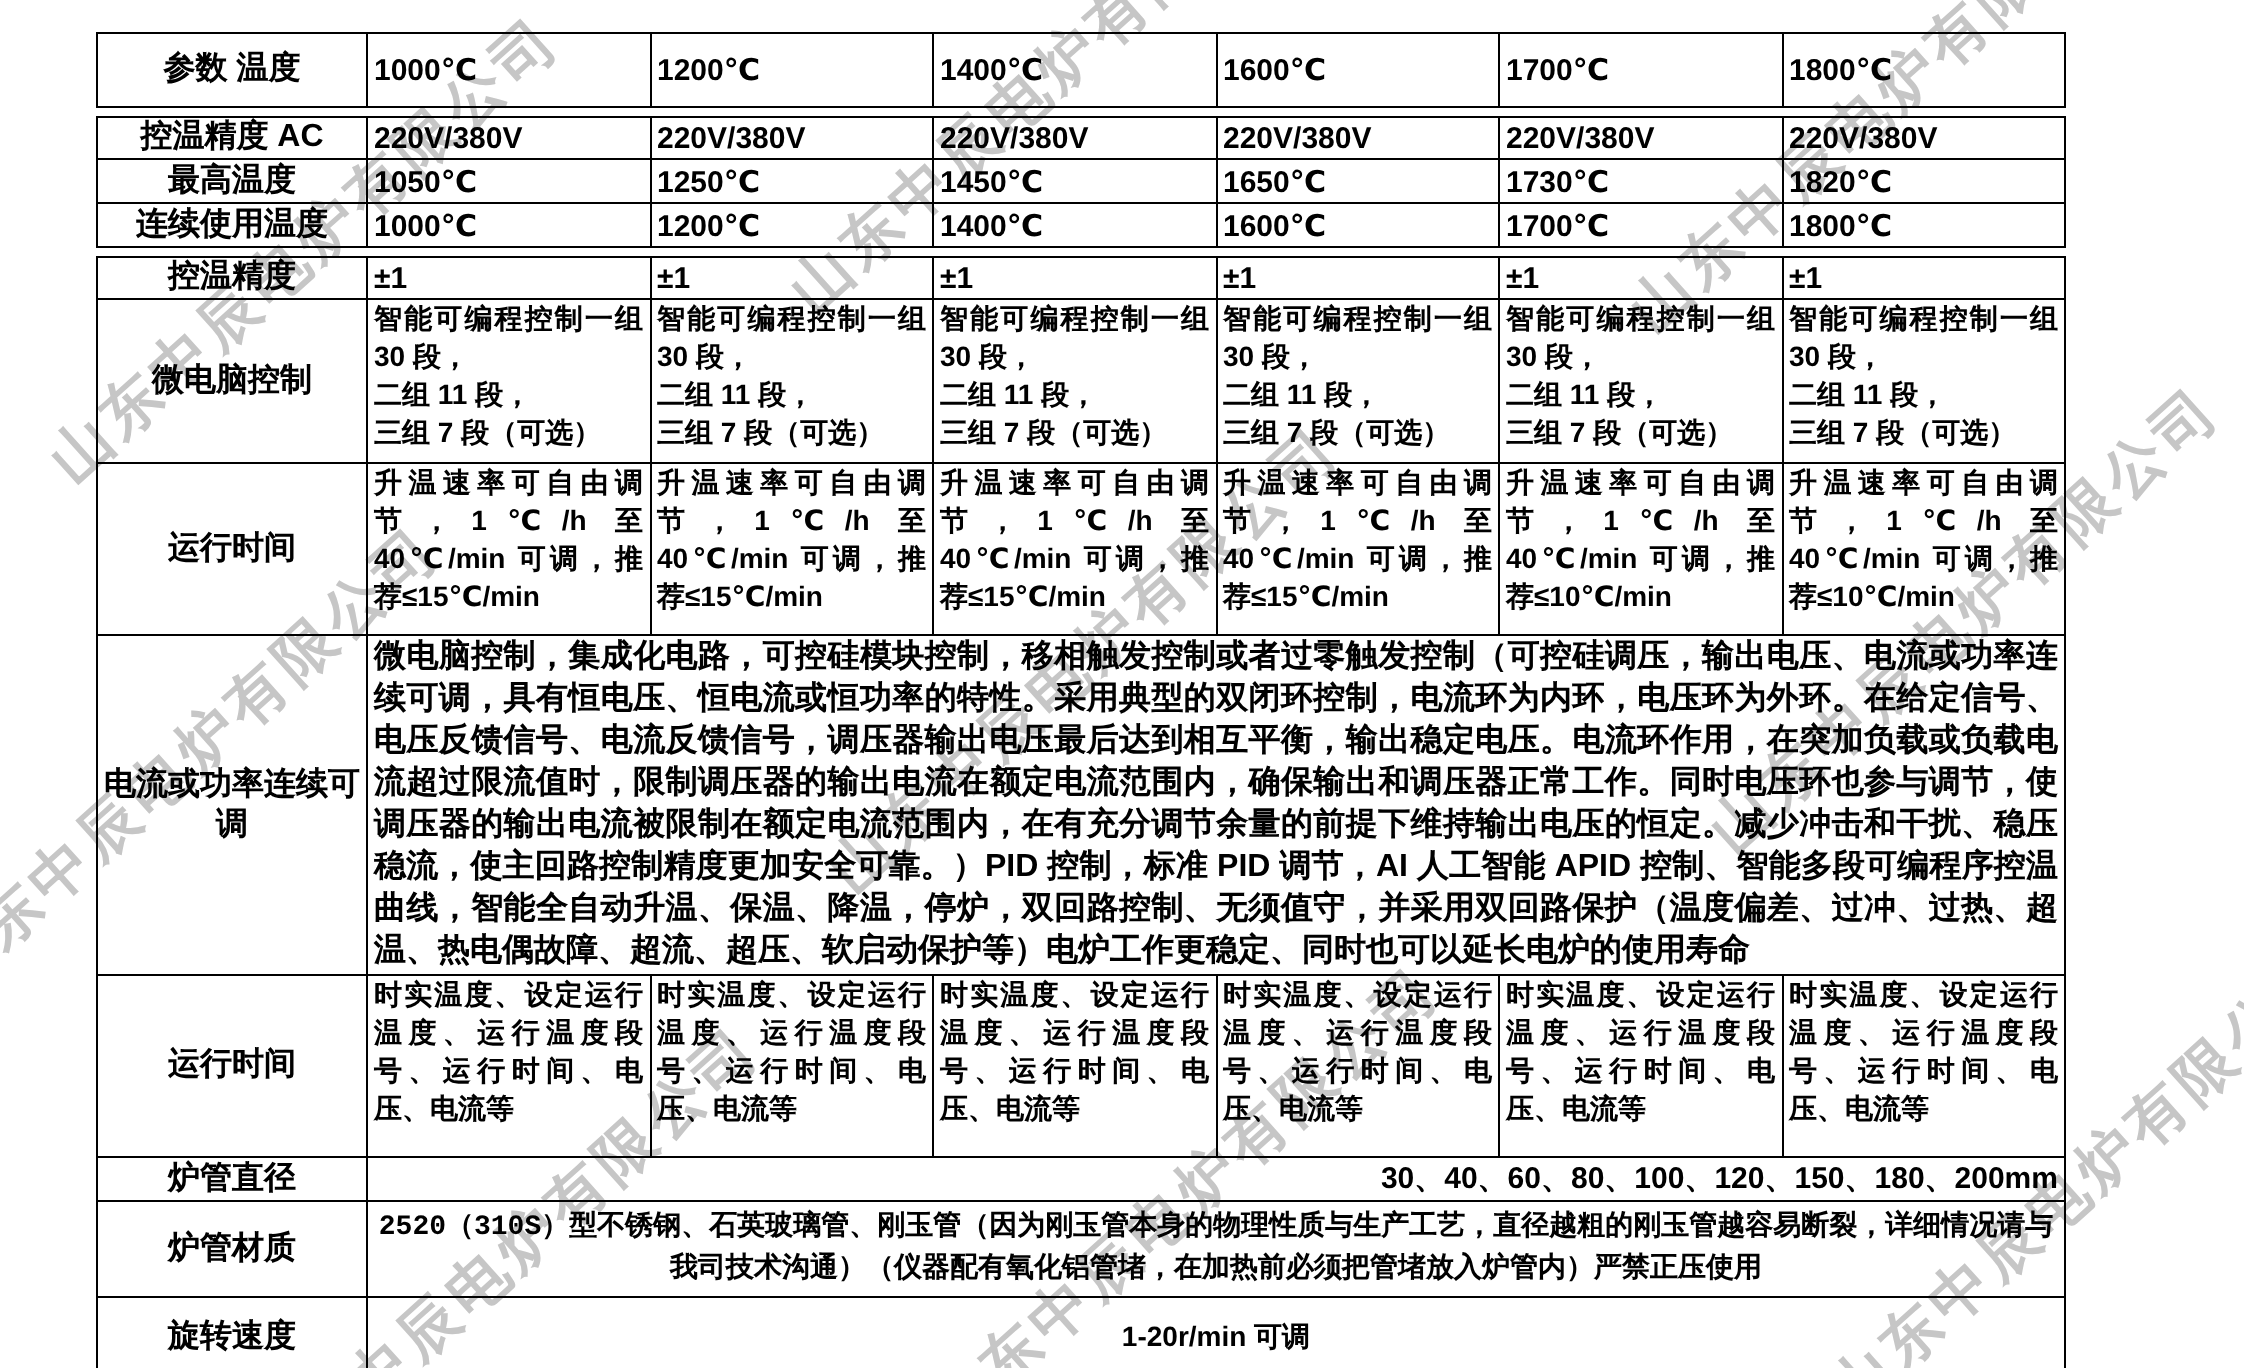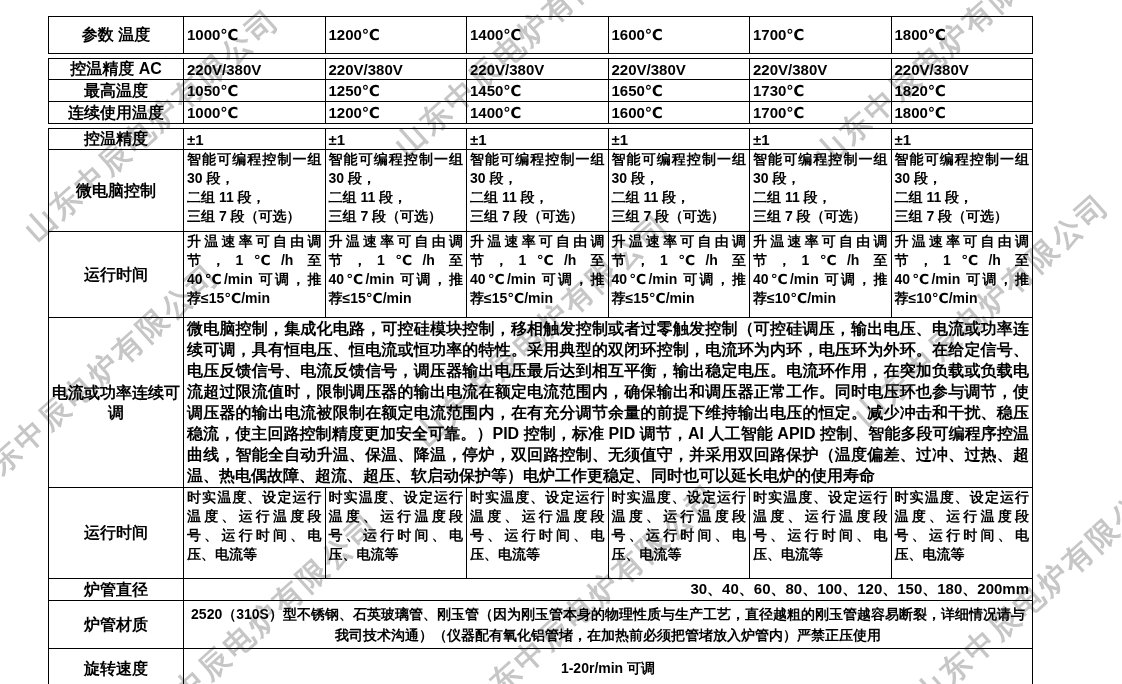--- a/index.html
+++ b/index.html
@@ -92,21 +92,21 @@
   tr.r-head   { height: 37px; padding-left: 45px; }
   tr.r-volt   { height: 20px; }
   tr.r-max    { height: 22px; }
   tr.r-cont   { height: 22px; margin-top: 28px; }
   tr.r-prec   { height: 20px; }
   tr.r-seg    { height: 82px; }
   tr.r-rate   { height: 86px; }
   tr.r-ctrl   { height: 170px; }
   tr.r-disp   { height: 91px; }
   tr.r-diam   { height: 22px; }
-  tr.r-mat    { height: 48px; }
+  tr.r-mat    { height: 48px; font-family: Liberation Mono, monospace; }
   tr.r-rot    { height: 40px; }
 </style>
 </head>
 <body>
 
 <div id="page">
 
   <div class="wm" style="left:30px;  top:215px;">山东中辰电炉有限公司</div>
   <div class="wm" style="left:400px; top:130px;">山东中辰电炉有限公司</div>
   <div class="wm" style="left:820px; top:140px;">山东中辰电炉有限公司</div>

